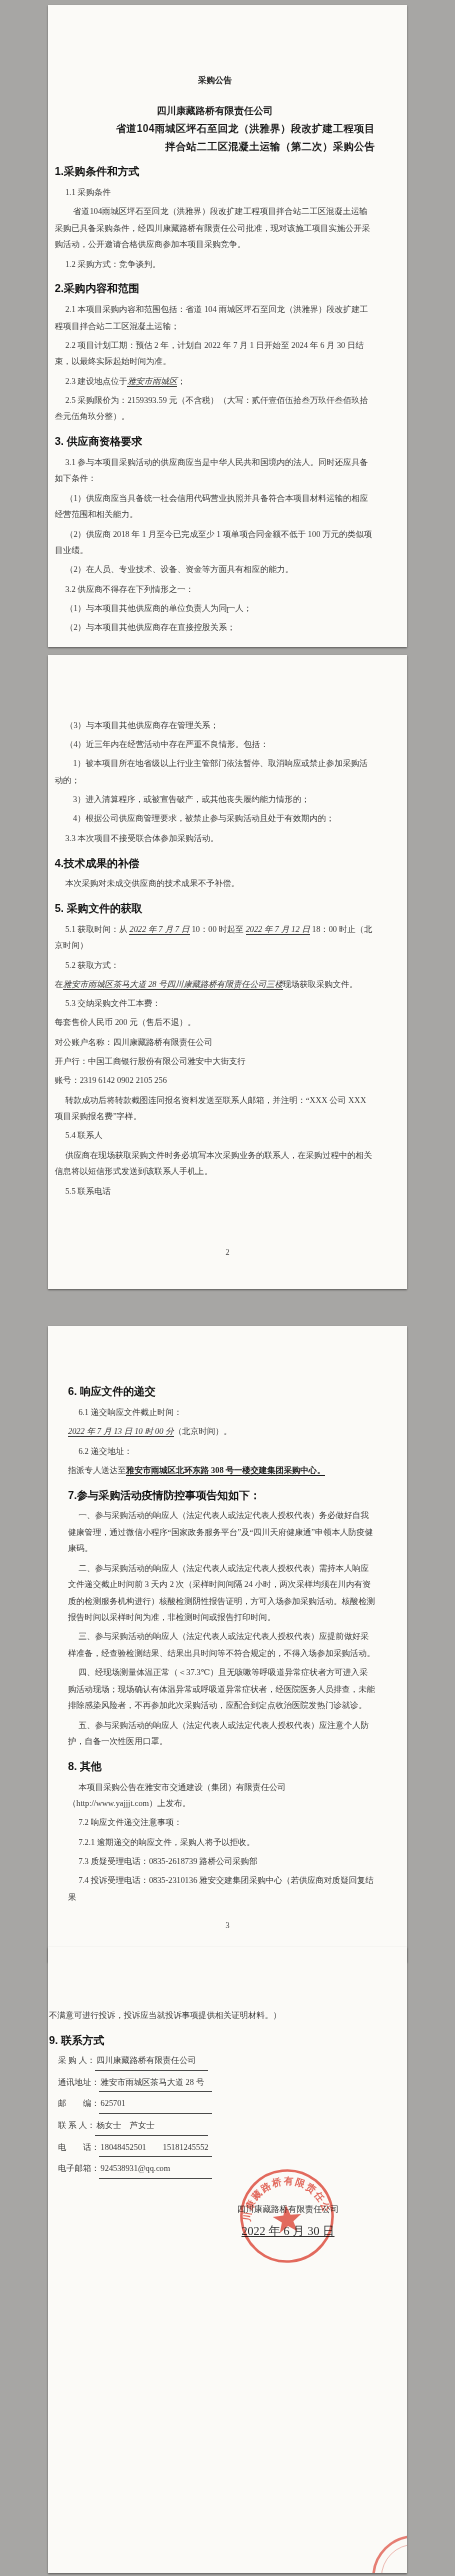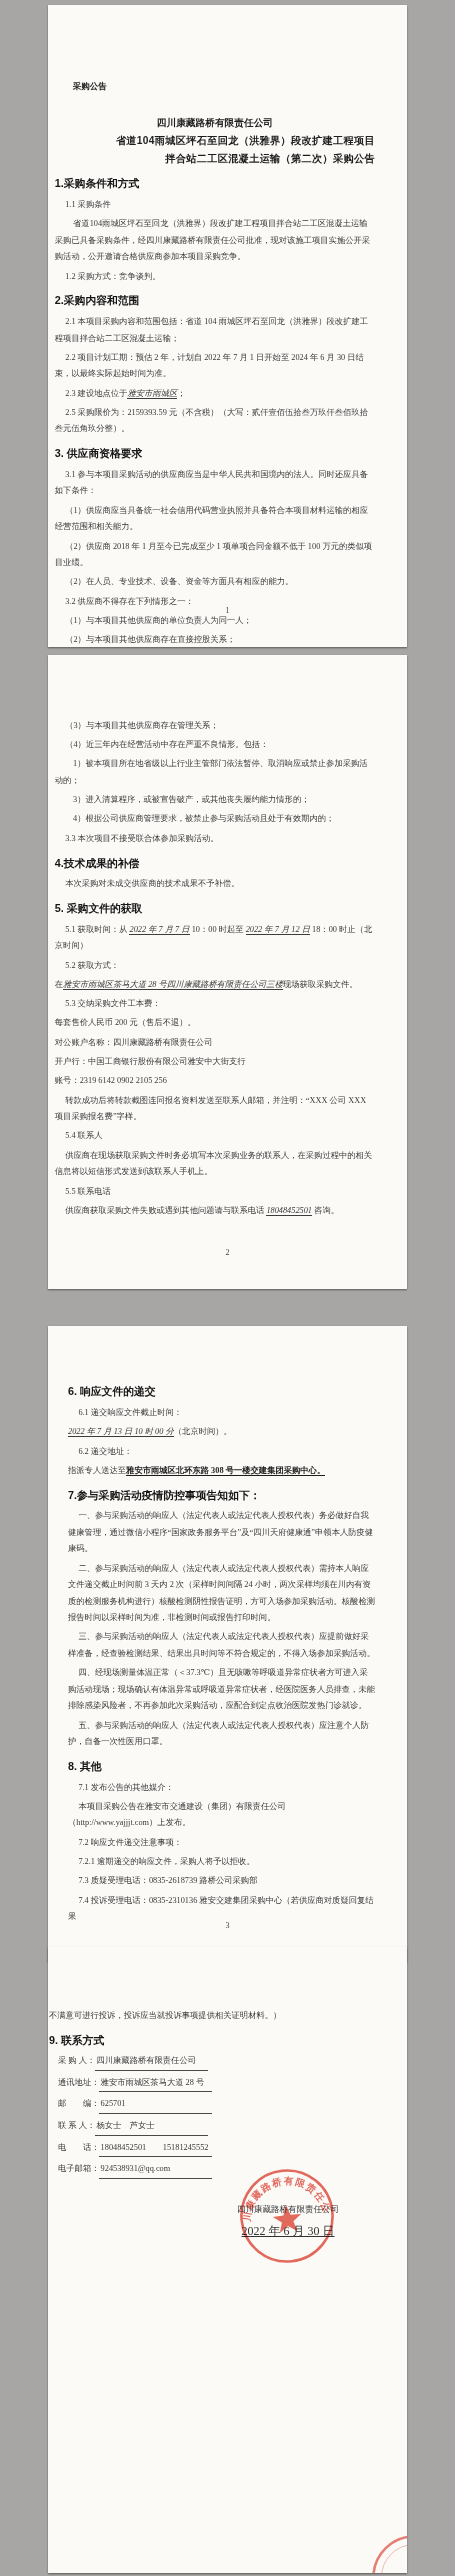--- a/index.html
+++ b/index.html
@@ -5,21 +5,21 @@
   html,body{margin:0;padding:0;background:#a7a6a4;}
   #canvas{position:relative;width:455px;height:2576px;background:#a7a6a4;overflow:hidden;
           font-family:"Liberation Serif","DejaVu Serif",serif;color:#383838;}
   .page{position:absolute;left:48px;width:359px;background:#fbfaf7;overflow:hidden;
         box-shadow:0 1.1px 1.7px rgba(0,0,0,.45);box-sizing:border-box;}
   #page1{top:4.6px;height:642px;padding:55px 32px 0 6.8px;}
   #page2{top:655px;height:634px;padding:60px 32px 0 6.8px;}
   #page3{top:1326px;height:636px;padding:50px 32px 0 20px;}
   #page4{top:1947px;height:626px;padding:58px 32px 0 1px;}
   .t1{font-family:"Liberation Sans","DejaVu Sans",sans-serif;font-weight:bold;color:#222;
-      text-align:left;font-size:8.5px;line-height:17px;margin:18px;}
+      text-align:center;font-size:8.5px;line-height:17px;margin:12px;}
   .t2{font-family:"Liberation Sans","DejaVu Sans",sans-serif;font-weight:bold;color:#1d1d1d;
       text-align:center;font-size:9.7px;line-height:19.4px;margin:0;}
   .t3{font-family:"Liberation Sans","DejaVu Sans",sans-serif;font-weight:bold;color:#1d1d1d;
       text-align:right;font-size:10.2px;line-height:18px;margin:0;letter-spacing:0.3px;}
   .h{font-family:"Liberation Sans","DejaVu Sans",sans-serif;font-weight:bold;color:#161616;
      font-size:10.8px;line-height:17px;margin:7.4px 0 4.6px 0;}
   .p{font-size:8.3px;line-height:16.5px;margin:2.8px 0;}
   .ind1{text-indent:1.25em;}
   .ind2{text-indent:2.2em;}
   .u{border-bottom:0.6px solid #3c3c3c;font-style:italic;}
@@ -81,38 +81,36 @@
     <p class="p"><span>在</span><span class="u">雅安市雨城区茶马大道 28 号四川康藏路桥有限责任公司三楼</span><span>现场获取采购文件。</span></p>
     <p class="p ind1">5.3 交纳采购文件工本费：</p>
     <p class="p">每套售价人民币 200 元（售后不退）。</p>
     <p class="p">对公账户名称：四川康藏路桥有限责任公司</p>
     <p class="p">开户行：中国工商银行股份有限公司雅安中大街支行</p>
     <p class="p">账号：2319 6142 0902 2105 256</p>
     <p class="p ind1">转款成功后将转款截图连同报名资料发送至联系人邮箱，并注明：“XXX 公司 XXX 项目采购报名费”字样。</p>
     <p class="p ind1">5.4 联系人</p>
     <p class="p ind1">供应商在现场获取采购文件时务必填写本次采购业务的联系人，在采购过程中的相关信息将以短信形式发送到该联系人手机上。</p>
     <p class="p ind1">5.5 联系电话</p>
-    <p class="p ind1"><span>供应商获取采购文件失败或遇到其他问题请与联系电话 </span><span class="u">18048452501</span><span> 咨询。</span></p>
     <div class="pageno">2</div>
   </div>
 
   <div class="page" id="page3">
     <p class="h">6. 响应文件的递交</p>
     <p class="p ind1">6.1 递交响应文件截止时间：</p>
     <p class="p"><span class="u">2022 年 7 月 13 日 10 时 00 分</span><span>（北京时间）。</span></p>
     <p class="p ind1">6.2 递交地址：</p>
     <p class="p"><span>指派专人送达至</span><span class="bu">雅安市雨城区北环东路 308 号一楼交建集团采购中心。</span></p>
     <p class="h">7.参与采购活动疫情防控事项告知如下：</p>
     <p class="p ind1">一、参与采购活动的响应人（法定代表人或法定代表人授权代表）务必做好自我健康管理，通过微信小程序“国家政务服务平台”及“四川天府健康通”申领本人防疫健康码。</p>
     <p class="p ind1">二、参与采购活动的响应人（法定代表人或法定代表人授权代表）需持本人响应文件递交截止时间前 3 天内 2 次（采样时间间隔 24 小时，两次采样均须在川内有资质的检测服务机构进行）核酸检测阴性报告证明，方可入场参加采购活动。核酸检测报告时间以采样时间为准，非检测时间或报告打印时间。</p>
     <p class="p ind1">三、参与采购活动的响应人（法定代表人或法定代表人授权代表）应提前做好采样准备，经查验检测结果、结果出具时间等不符合规定的，不得入场参加采购活动。</p>
     <p class="p ind1">四、经现场测量体温正常（＜37.3℃）且无咳嗽等呼吸道异常症状者方可进入采购活动现场；现场确认有体温异常或呼吸道异常症状者，经医院医务人员排查，未能排除感染风险者，不再参加此次采购活动，应配合到定点收治医院发热门诊就诊。</p>
     <p class="p ind1">五、参与采购活动的响应人（法定代表人或法定代表人授权代表）应注意个人防护，自备一次性医用口罩。</p>
     <p class="h">8. 其他</p>
-    <p class="p ind1">7.1 发布公告的其他媒介：</p>
     <p class="p ind1">本项目采购公告在雅安市交通建设（集团）有限责任公司（http://www.yajjjt.com）上发布。</p>
     <p class="p ind1">7.2 响应文件递交注意事项：</p>
     <p class="p ind1">7.2.1 逾期递交的响应文件，采购人将予以拒收。</p>
     <p class="p ind1">7.3 质疑受理电话：0835-2618739 路桥公司采购部</p>
     <p class="p ind1">7.4 投诉受理电话：0835-2310136 雅安交建集团采购中心（若供应商对质疑回复结果</p>
     <div class="pageno">3</div>
   </div>
 
   <div class="page" id="page4">
     <p class="p">不满意可进行投诉，投诉应当就投诉事项提供相关证明材料。）</p>

